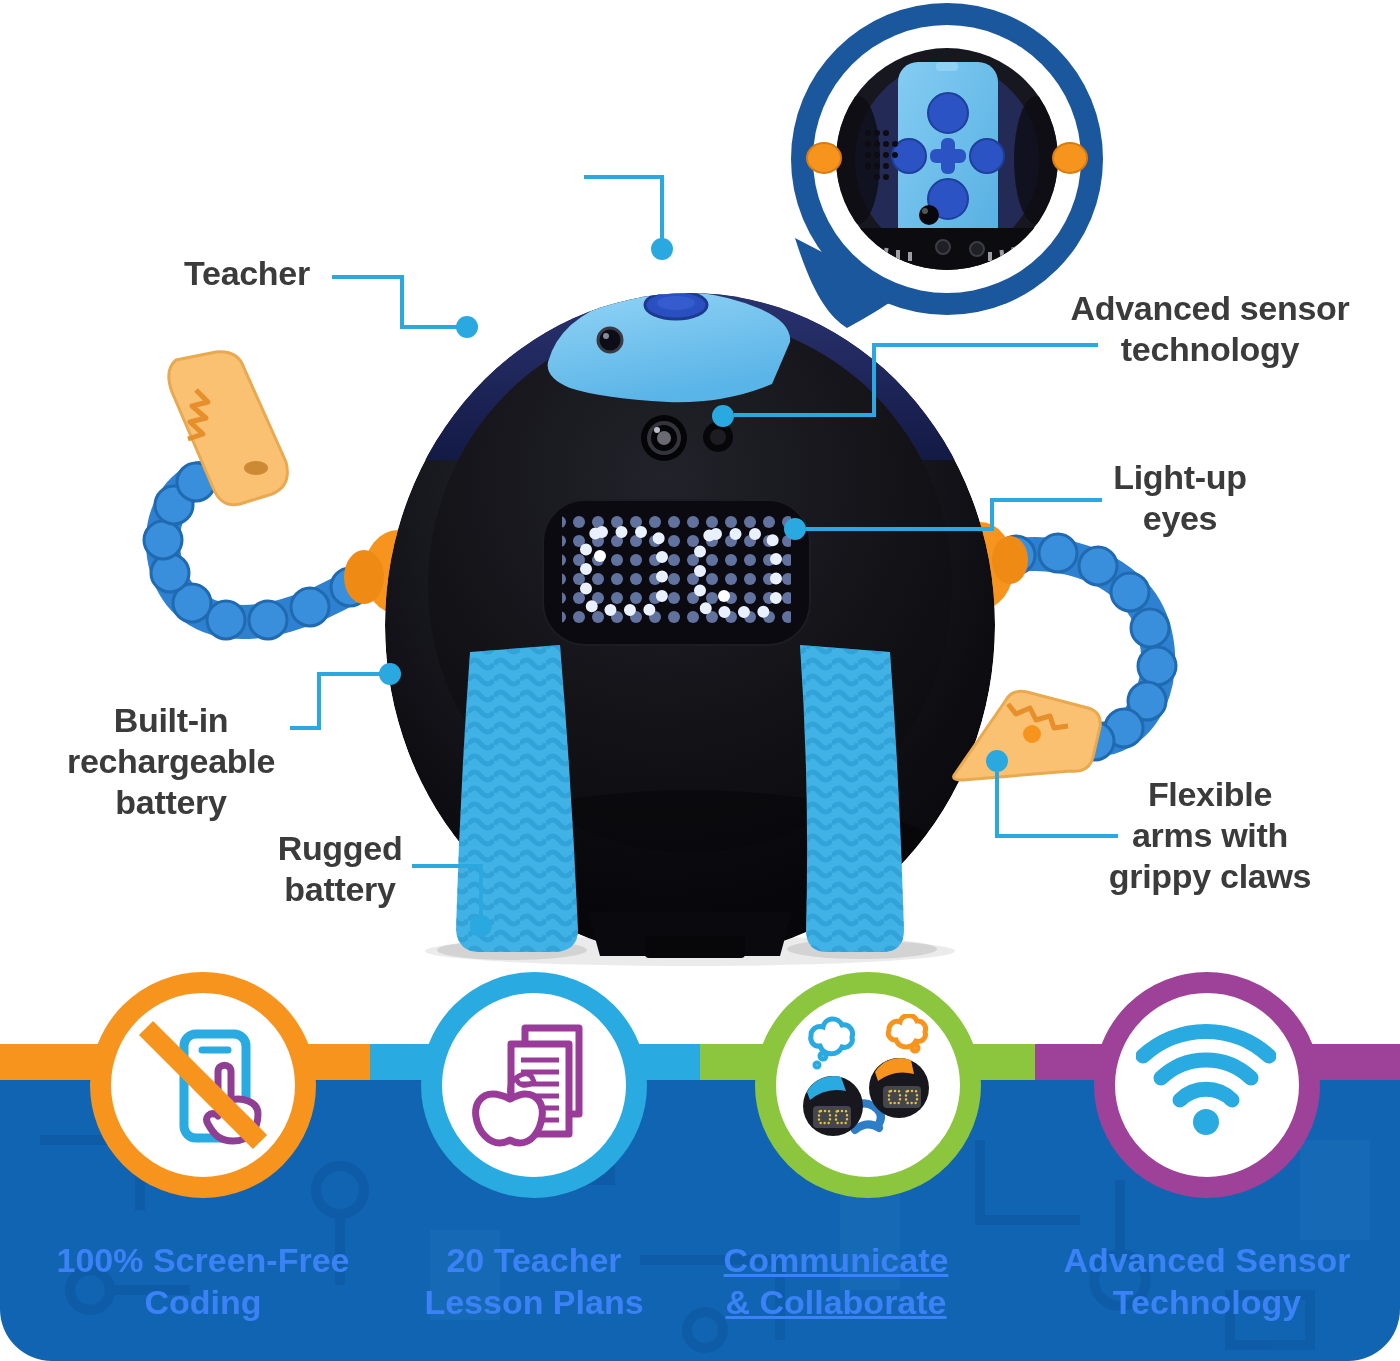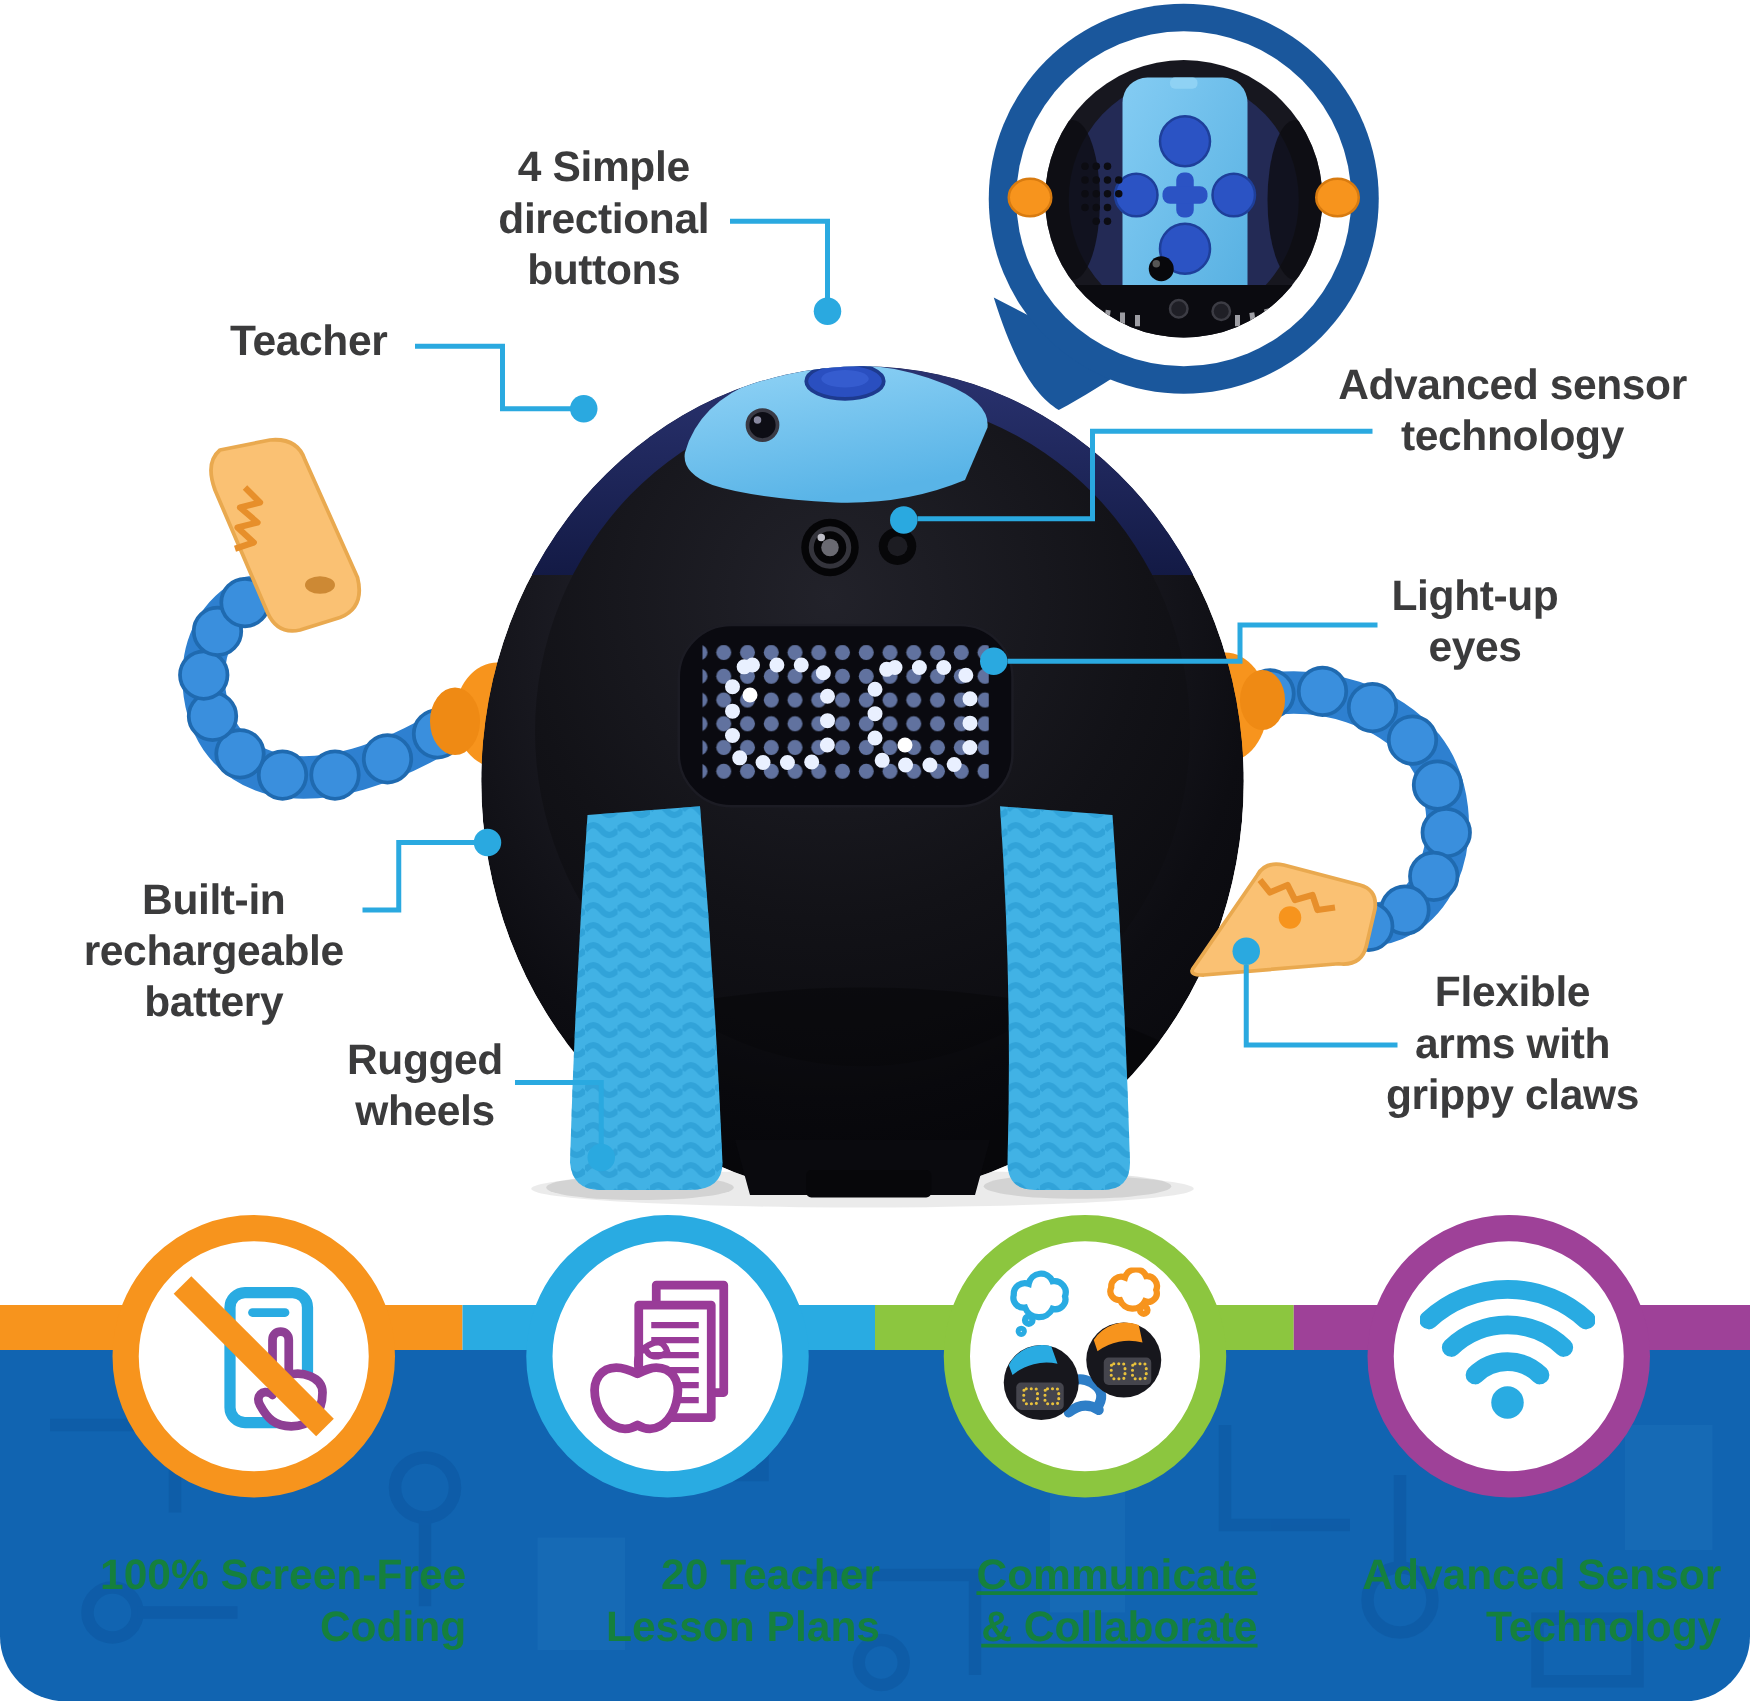--- a/index.html
+++ b/index.html
@@ -17,21 +17,21 @@
   .bar.purple{left:1035px;width:365px;background:#9e4198;}
   .banner-panel{position:absolute;top:1080px;left:0;width:1400px;height:281px;
     background:#1164b1;border-radius:0 0 52px 52px;overflow:hidden;}
   .feature-circle{position:absolute;top:972px;width:226px;height:226px;box-sizing:border-box;
     border-radius:50%;background:#ffffff;border:21px solid #000;}
   .feature-circle svg{margin:21px;}
   .fc-0{left:90px;border-color:#f7941d;}
   .fc-1{left:421px;border-color:#29abe2;}
   .fc-2{left:755px;border-color:#8cc63f;}
   .fc-3{left:1094px;border-color:#9e4198;}
-  .feature-label{position:absolute;top:1239px;width:340px;text-align:right;color:#15803d;
+  .feature-label{position:absolute;top:1239px;width:340px;text-align:center;color:#3b82f6;
     font-weight:700;font-size:34px;line-height:42px;white-space:pre-line;}
   .fl-0{left:33px;}
   .fl-1{left:364px;}
   .fl-2{left:666px;text-decoration:underline;}
   .fl-3{left:1037px;}
 </style>
 </head>
 <body>
 
 <div id="stage">
@@ -246,33 +246,30 @@
       <circle cx="662" cy="249" r="11"></circle>
       <circle cx="467" cy="327" r="11"></circle>
       <circle cx="723" cy="416" r="11"></circle>
       <circle cx="795" cy="529" r="11"></circle>
       <circle cx="390" cy="674" r="11"></circle>
       <circle cx="481" cy="926" r="11"></circle>
       <circle cx="997" cy="761" r="11"></circle>
     </g>
   </svg>
 
-  <div class="callout-label" style="left:333px;top:114px;width:300px">4 Simple
-directional
-buttons</div>
   <div class="callout-label" style="left:147px;top:253px;width:200px">Teacher</div>
   <div class="callout-label" style="left:1040px;top:288px;width:340px">Advanced sensor
 technology</div>
   <div class="callout-label" style="left:41px;top:700px;width:260px">Built-in
 rechargeable
 battery</div>
   <div class="callout-label" style="left:1030px;top:457px;width:300px">Light-up
 eyes</div>
   <div class="callout-label" style="left:240px;top:828px;width:200px">Rugged
-wheels</div>
+battery</div>
   <div class="callout-label" style="left:1060px;top:774px;width:300px">Flexible
 arms with
 grippy claws</div>
 
   <div class="bar orange"></div>
   <div class="bar cyan"></div>
   <div class="bar green"></div>
   <div class="bar purple"></div>
 
   <div class="banner-panel">

